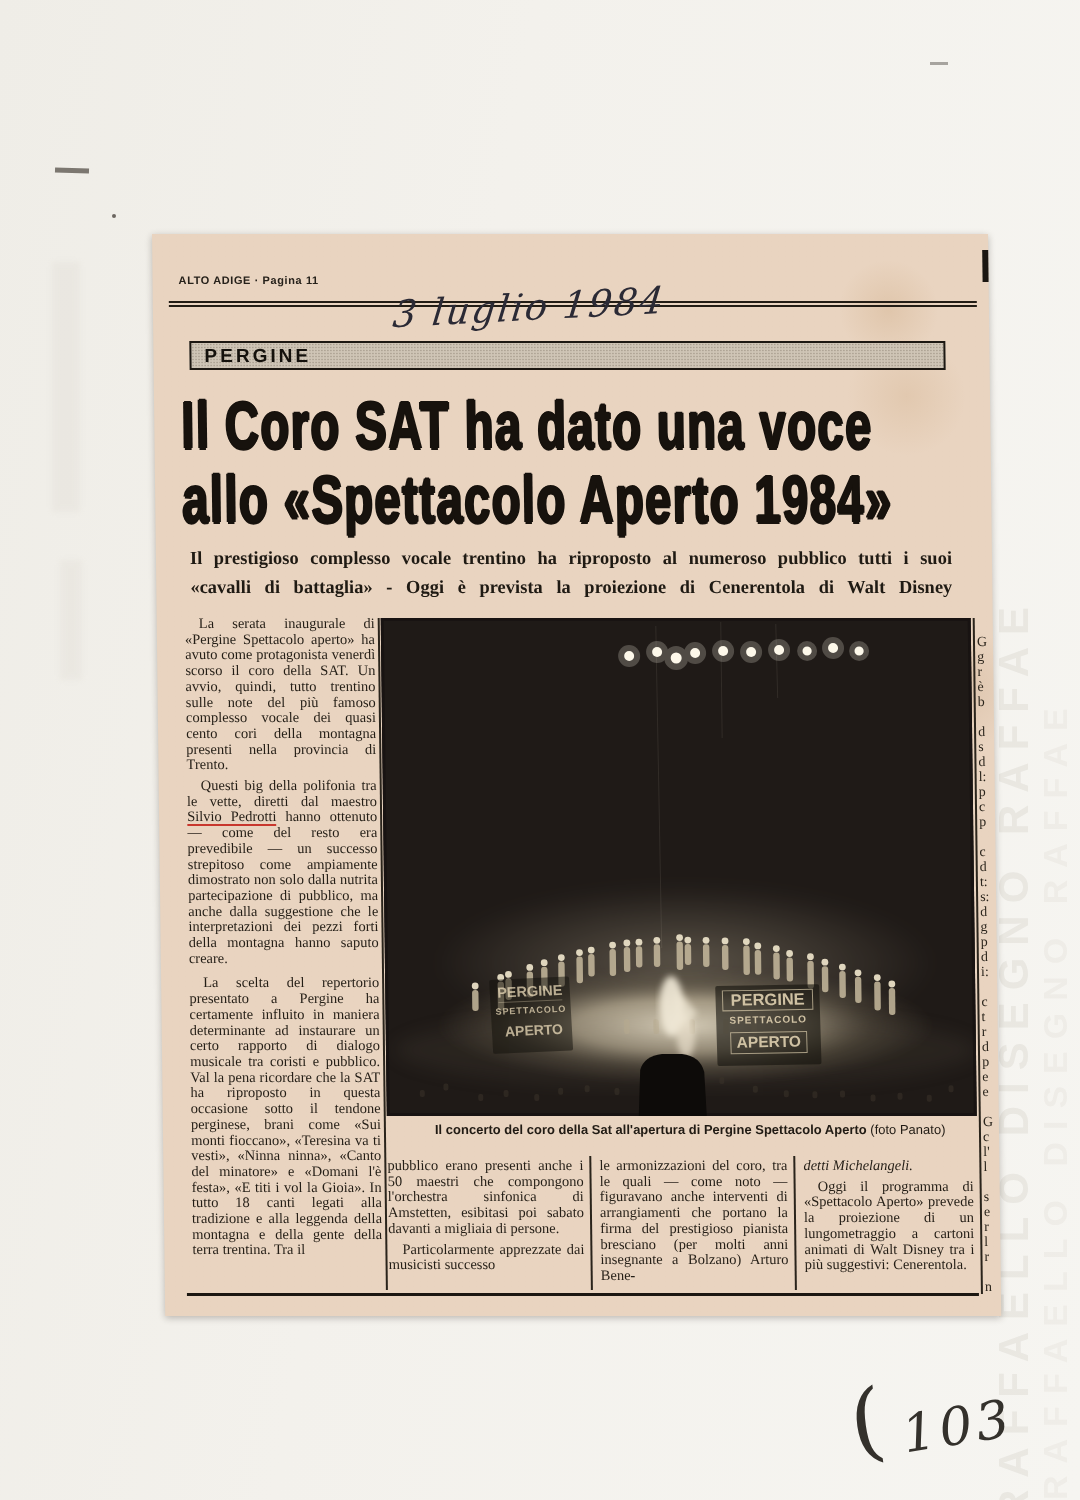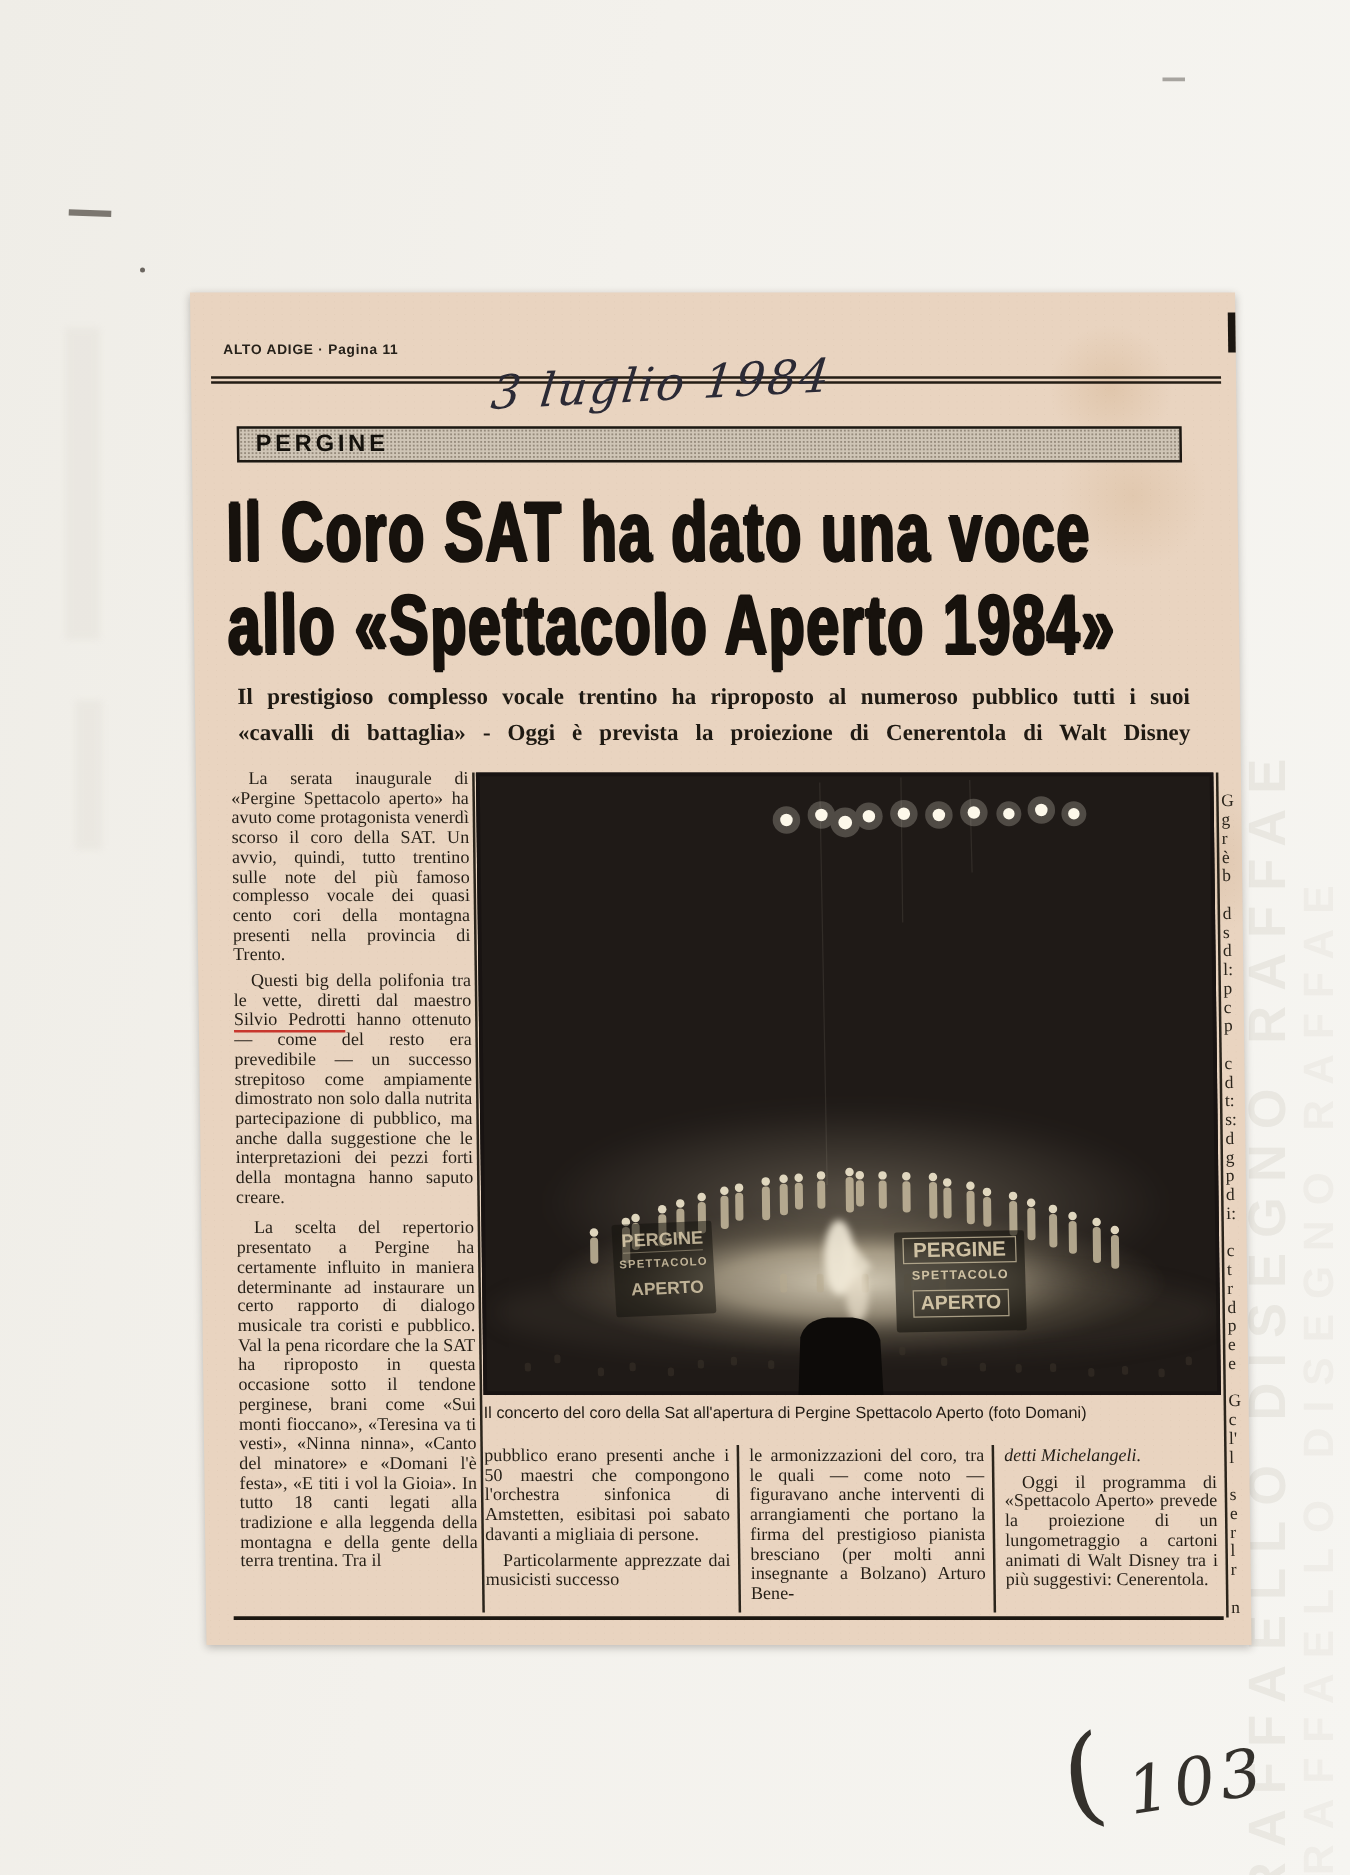--- a/index.html
+++ b/index.html
@@ -93,21 +93,21 @@
   .vrule-c1{left:426px;top:922px;height:134px;}
   .vrule-c2{left:630px;top:922px;height:134px;}
 
   .photo{position:absolute;left:224px;top:384px;width:590px;height:498px;background:var(--photo-bg);}
   .photo svg{display:block;}
   .caption{
     position:absolute;left:224px;top:888px;width:592px;
     font-family:"Liberation Sans",sans-serif;font-size:13px;color:#211b14;
     white-space:nowrap;overflow:hidden;
   }
-  .caption .cap-bold{font-weight:normal;}
+  .caption .cap-bold{font-weight:bold;padding-left:48px;}
   .bottom-col{position:absolute;top:924px;height:132px;overflow:hidden;}
   .bcol-1{left:224px;width:196px;}
   .bcol-2{left:436px;width:188px;}
   .bcol-3{left:640px;width:170px;}
   .bottom-rule{position:absolute;left:22px;top:1059px;width:792px;height:3.4px;background:#1c1711;}
 
   .edge-fragments{
     position:absolute;left:820px;top:400px;width:17px;height:660px;overflow:hidden;
     font-size:14px;line-height:15px;color:#2b251c;font-family:"Liberation Serif",serif;
   }
@@ -326,21 +326,21 @@
           <rect x="484.0" y="476.4" width="5" height="7" rx="2" fill="#3a332a" opacity=".55"></rect>
           <rect x="511.0" y="474.8" width="5" height="7" rx="2" fill="#3a332a" opacity=".55"></rect>
           <rect x="540.2" y="476.8" width="5" height="7" rx="2" fill="#3a332a" opacity=".55"></rect>
           <rect x="562.1" y="467.2" width="5" height="7" rx="2" fill="#3a332a" opacity=".55"></rect>
         </g>
 
       <rect x="0" y="0" width="590" height="498" fill="none" stroke="#0c0a08" stroke-width="6" opacity=".35"></rect>
     </svg>
   </div>
 
-  <div class="caption"><span class="cap-bold">Il concerto del coro della Sat all'apertura di Pergine Spettacolo Aperto</span><span> (foto Domani)</span></div>
+  <div class="caption"><span class="cap-bold">Il concerto del coro della Sat all'apertura di Pergine Spettacolo Aperto</span><span> (foto Panato)</span></div>
 
   <div class="bottom-col bcol-1 body-text">
     <p style="text-indent:0;">pubblico erano presenti anche i 50 maestri che compongono l'orchestra sinfonica di Amstetten, esibitasi poi sabato davanti a migliaia di persone.</p>
     <p>Particolarmente apprezzate dai musicisti successo</p>
   </div>
   <div class="vrule vrule-c1"></div>
   <div class="bottom-col bcol-2 body-text">
     <p style="text-indent:0;">le armonizzazioni del coro, tra le quali — come noto — figuravano anche interventi di arrangiamenti che portano la firma del prestigioso pianista bresciano (per molti anni insegnante a Bolzano) Arturo Bene-</p>
   </div>
   <div class="vrule vrule-c2"></div>

